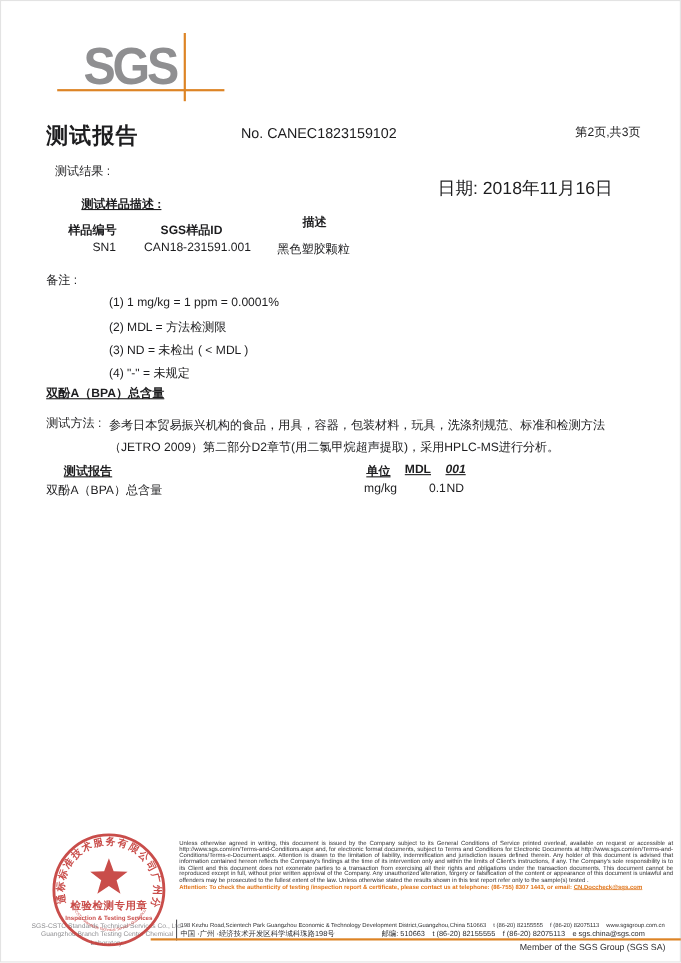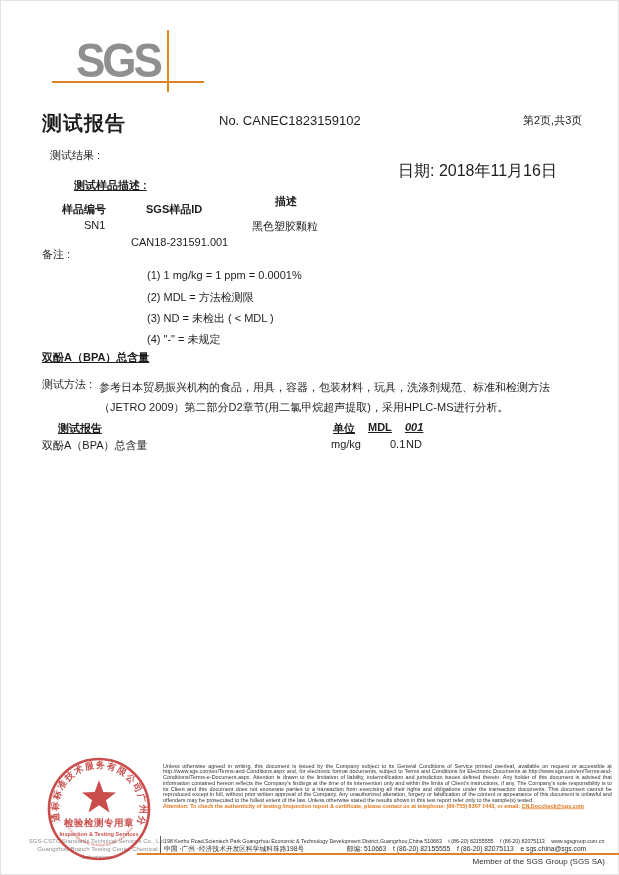--- a/index.html
+++ b/index.html
@@ -35,24 +35,24 @@
   .page-info { left:523px; top:113px; font-size:11px; }
 
   
   .b { font-size:11px; }
   .lbl-result { left:50px; top:148px; }
   .lbl-sample { left:42px; top:178px; font-weight:bold; text-decoration:underline;margin-left:32px; }
   .st-h1 { left:62px;  top:202px; font-weight:bold; }
   .st-h2 { left:146px; top:202px; font-weight:bold; }
   .st-h3 { left:252px; top:194px; font-weight:bold;margin-left:23px; }
   .st-v1 { left:84px;  top:219px; }
-  .st-v2 { left:131px; top:219px;margin-top:17px; }
+  .st-v2 { left:131px; top:219px; }
   .st-v3 { left:252px; top:219px; }
   .lbl-remark { left:42px; top:247px; }
-  .note-line { left:99px; width:320px;margin-left:48px; }
+  .note-line { left:99px; width:320px; }
   .n0 { top:269px; } .n1 { top:290px; } .n2 { top:311px; } .n3 { top:332px; }
   .bpa-header { left:42px; top:350px; font-weight:bold; text-decoration:underline; }
   .lbl-method { left:42px; top:377px; }
   .method-text { left:99px; top:377px; width:494px; line-height:20px; }
 
   .rt-h-item { left:58px;  top:421px; font-weight:bold; text-decoration:underline; }
   .rt-h-unit { left:333px; top:421px; font-weight:bold; text-decoration:underline; }
   .rt-h-mdl  { left:368px; top:421px; font-weight:bold; text-decoration:underline; }
   .rt-h-001  { left:405px; top:421px; font-weight:bold; font-style:italic; text-decoration:underline; }
   .rt-v-item { left:42px;  top:438px; }

